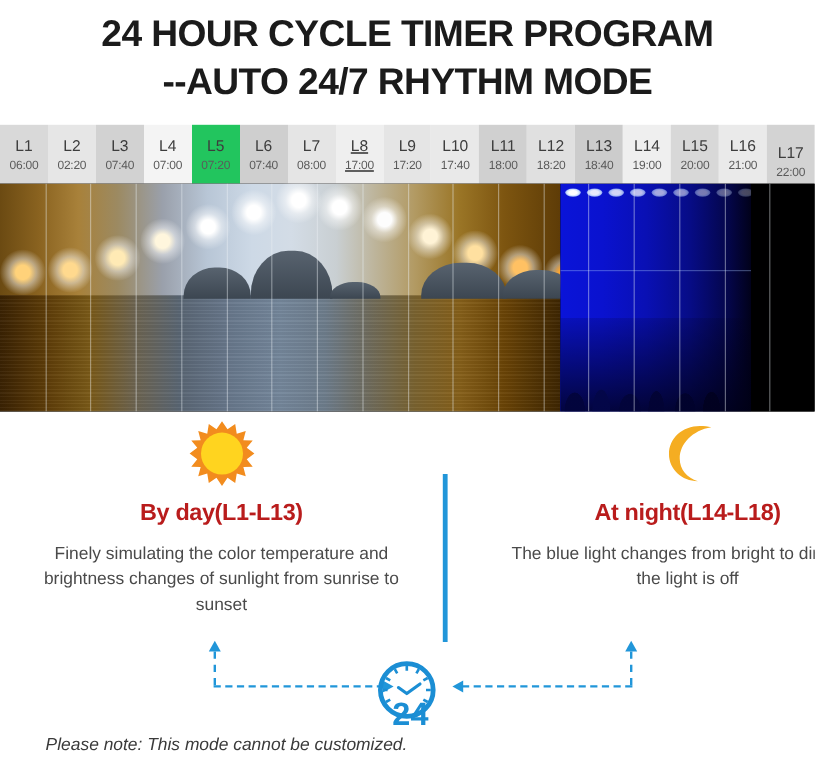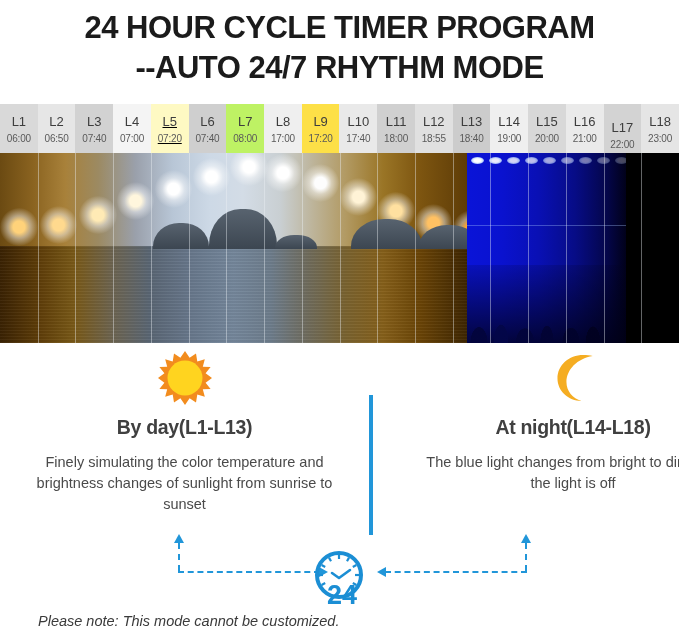--- a/index.html
+++ b/index.html
@@ -202,21 +202,21 @@
   .icon-wrap {
     height: 62px;
     display: flex;
     align-items: center;
     justify-content: center;
     padding-top: 8px;
   }
   .col-heading {
     font-size: 19.5px;
     font-weight: bold;
-    color: #404040;
+    color: #b91c1c;
     margin-top: 11px;
     letter-spacing: -0.3px;
   }
   .col-desc {
     font-size: 14.5px;
     color: #4a4a4a;
     line-height: 21px;
     margin-top: 13px;
     padding: 0 26px;
   }
@@ -281,85 +281,81 @@
   <div class="title-line">--AUTO 24/7 RHYTHM MODE</div>
 </div>
 
 <div id="timeline-header">
     <div class="tl-cell" style="background: rgb(217, 217, 217);">
       <div class="tl-level">L1</div>
       <div class="tl-time">06:00</div>
     </div>
     <div class="tl-cell" style="background: rgb(230, 230, 230);">
       <div class="tl-level">L2</div>
-      <div class="tl-time">06:50</div>
+      <div class="tl-time">02:20</div>
     </div>
     <div class="tl-cell" style="background: rgb(210, 210, 210);">
       <div class="tl-level">L3</div>
       <div class="tl-time">07:40</div>
     </div>
     <div class="tl-cell" style="background: rgb(244, 244, 244);">
       <div class="tl-level">L4</div>
       <div class="tl-time">07:00</div>
     </div>
-    <div class="tl-cell" style="background: #fef9c3; text-decoration: underline;">
+    <div class="tl-cell" style="background: #22c55e;">
       <div class="tl-level">L5</div>
       <div class="tl-time">07:20</div>
     </div>
     <div class="tl-cell" style="background: rgb(207, 207, 207);">
       <div class="tl-level">L6</div>
       <div class="tl-time">07:40</div>
     </div>
-    <div class="tl-cell" style="background: #bef264;">
+    <div class="tl-cell" style="background: #e5e5e5;">
       <div class="tl-level">L7</div>
       <div class="tl-time">08:00</div>
     </div>
-    <div class="tl-cell" style="background: rgb(239, 239, 239);">
+    <div class="tl-cell" style="background: rgb(239, 239, 239); text-decoration: underline;">
       <div class="tl-level">L8</div>
       <div class="tl-time">17:00</div>
     </div>
-    <div class="tl-cell" style="background: #fde047; text-align: center;">
+    <div class="tl-cell" style="background: #e5e5e5; text-align: center;">
       <div class="tl-level">L9</div>
       <div class="tl-time">17:20</div>
     </div>
     <div class="tl-cell" style="background: rgb(233, 233, 233);">
       <div class="tl-level">L10</div>
       <div class="tl-time">17:40</div>
     </div>
     <div class="tl-cell" style="background: rgb(208, 208, 208);">
       <div class="tl-level">L11</div>
       <div class="tl-time">18:00</div>
     </div>
     <div class="tl-cell" style="background: rgb(224, 224, 224);">
       <div class="tl-level">L12</div>
-      <div class="tl-time">18:55</div>
+      <div class="tl-time">18:20</div>
     </div>
     <div class="tl-cell" style="background: rgb(204, 204, 204);">
       <div class="tl-level">L13</div>
       <div class="tl-time">18:40</div>
     </div>
     <div class="tl-cell" style="background: rgb(239, 239, 239);">
       <div class="tl-level">L14</div>
       <div class="tl-time">19:00</div>
     </div>
     <div class="tl-cell" style="background: rgb(216, 216, 216);">
       <div class="tl-level">L15</div>
       <div class="tl-time">20:00</div>
     </div>
     <div class="tl-cell" style="background: rgb(234, 234, 234);">
       <div class="tl-level">L16</div>
       <div class="tl-time">21:00</div>
     </div>
     <div class="tl-cell" style="background: rgb(211, 211, 211); justify-content: flex-end;">
       <div class="tl-level">L17</div>
       <div class="tl-time">22:00</div>
-    </div>
-    <div class="tl-cell" style="background: rgb(229, 229, 229);">
-      <div class="tl-level">L18</div>
-      <div class="tl-time">23:00</div>
     </div>
   </div>
 
 <div id="image-strip">
   <div id="strip-day">
     <div id="day-sky"></div>
     <div id="day-water"></div>
   <div class="sun-dot" style="left: 0.161111px; top: 55.3px; width: 37.4px; height: 37.4px; background: radial-gradient(circle, rgb(255, 210, 122) 0px, rgb(255, 210, 122) 22%, rgba(255, 255, 255, 0.45) 42%, rgba(255, 255, 255, 0) 72%);"></div>
       <div class="sun-dot" style="left: 39.7694px; top: 53.3px; width: 37.4px; height: 37.4px; background: radial-gradient(circle, rgb(255, 217, 142) 0px, rgb(255, 217, 142) 22%, rgba(255, 255, 255, 0.45) 42%, rgba(255, 255, 255, 0) 72%);"></div>
       <div class="sun-dot" style="left: 79.3778px; top: 43.3px; width: 37.4px; height: 37.4px; background: radial-gradient(circle, rgb(255, 234, 181) 0px, rgb(255, 234, 181) 22%, rgba(255, 255, 255, 0.45) 42%, rgba(255, 255, 255, 0) 72%);"></div>

